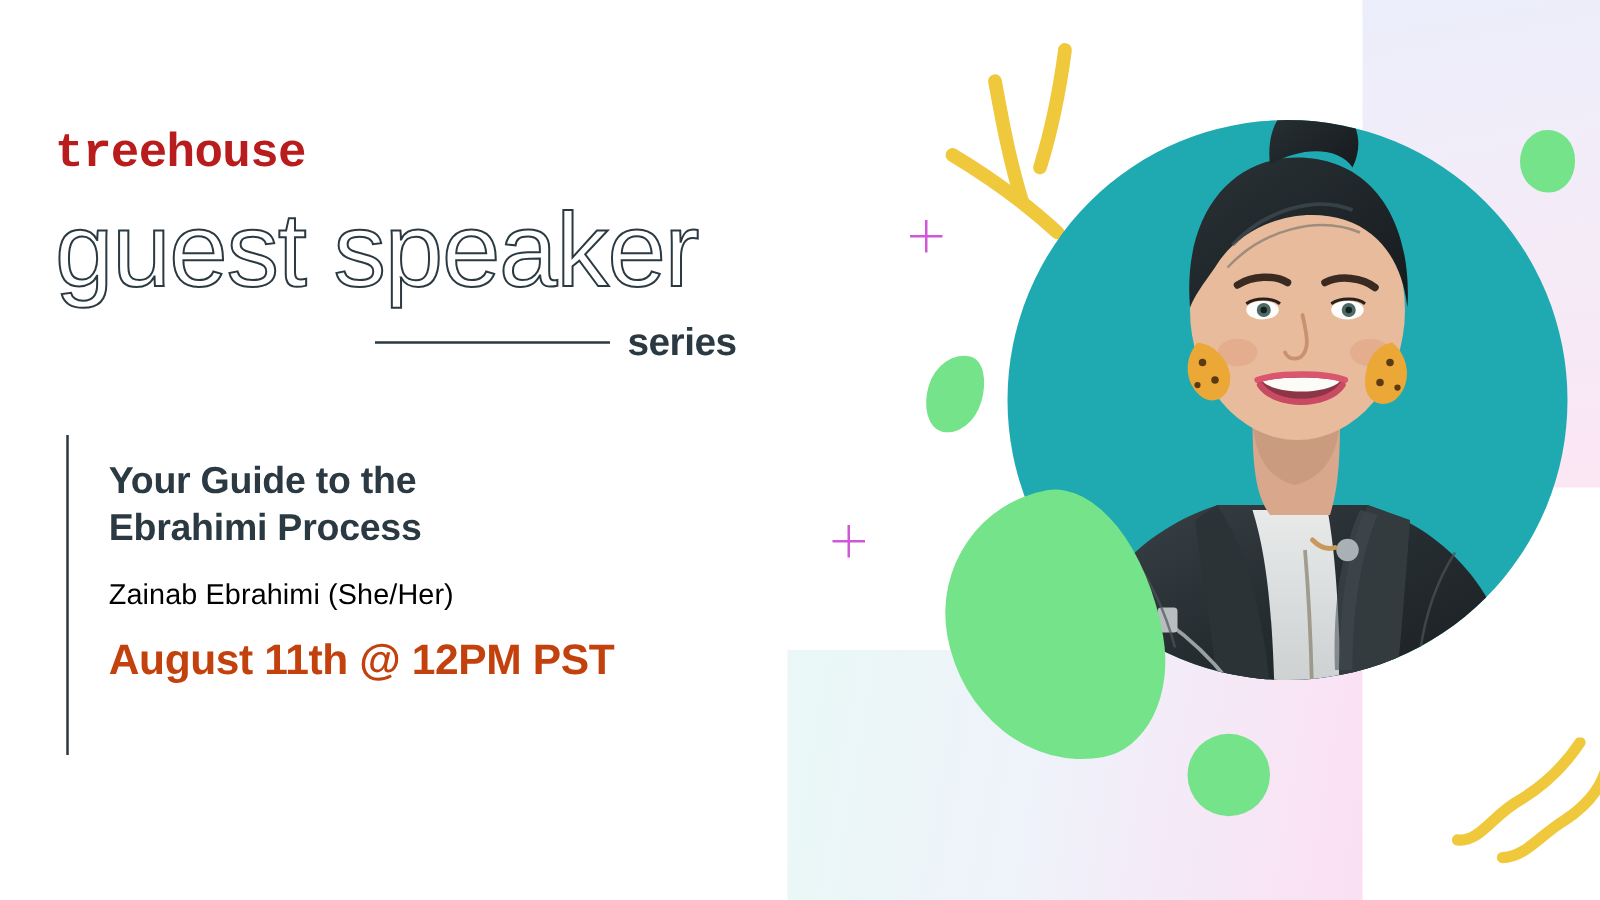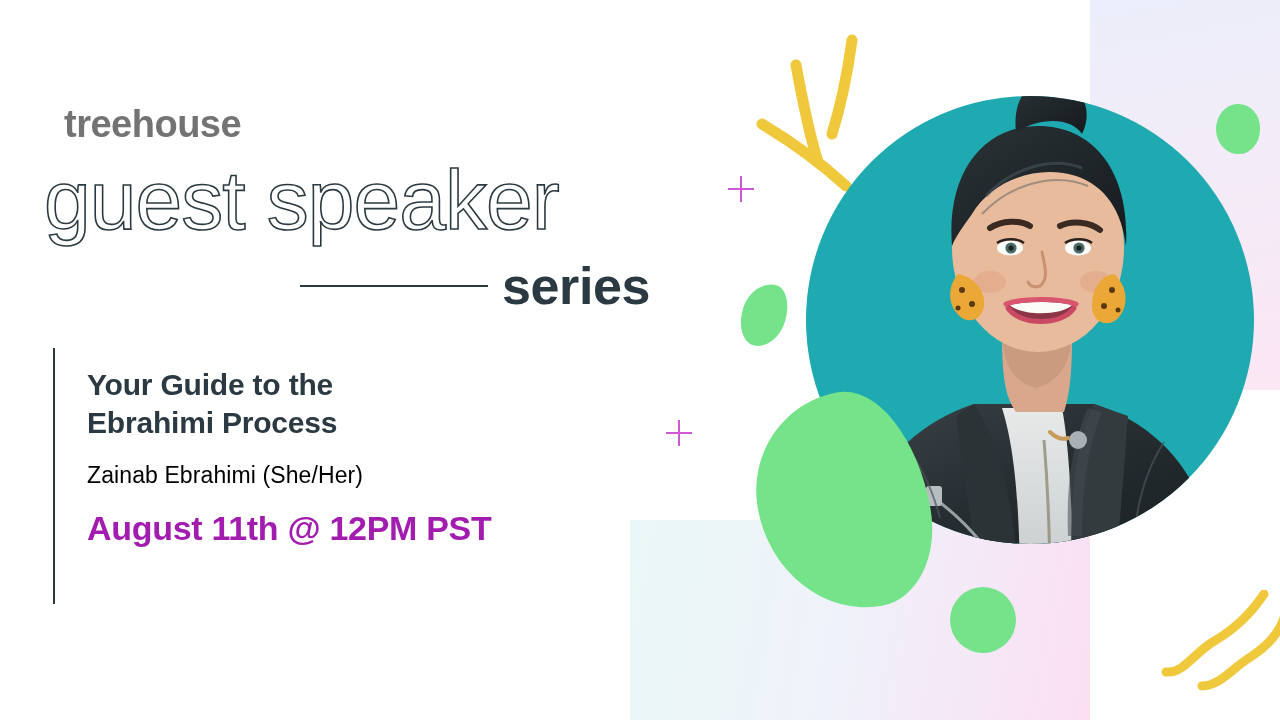--- a/index.html
+++ b/index.html
@@ -68,40 +68,40 @@
   .plus::after{top:50%;left:0;height:2px;width:100%;transform:translateY(-50%);}
   .plus-a{left:728px;top:176px;width:26px;height:26px;}
   .plus-b{left:666px;top:420px;width:26px;height:26px;}
 
   
   .yellow-burst{position:absolute;left:740px;top:30px;width:160px;height:200px;}
   .yellow-waves{position:absolute;left:1160px;top:590px;width:125px;height:130px;}
 
   
   .brand{
-    position:absolute;left:64px;top:105px;
-    font-size:38px;font-weight:700;color:#737373;
-    letter-spacing:-0.5px;line-height:1;
+    position:absolute;left:44px;top:105px;
+    font-size:38px;font-weight:700;color:#b91c1c;
+    letter-spacing:-0.5px;line-height:1;font-family:Liberation Mono, monospace;
   }
   .headline-outline{
     position:absolute;left:44px;top:158px;
     font-size:84px;font-weight:400;line-height:1;
     letter-spacing:-1px;
     color:transparent;
     -webkit-text-stroke:1.6px #2b3a42;
   }
   .series-row{
     position:absolute;left:300px;top:256px;
     display:flex;align-items:center;gap:14px;
   }
   .series-rule{
     width:188px;height:2px;background:#2b3a42;
   }
   .series-word{
-    font-size:52px;font-weight:700;color:#2b3a42;letter-spacing:-0.4px;
+    font-size:31px;font-weight:700;color:#2b3a42;letter-spacing:-0.4px;
   }
 
   .infoblock{
     position:absolute;left:53px;top:348px;
     height:256px;
     border-left:2px solid #2b3a42;
     padding-left:32px;
     box-sizing:border-box;
   }
   .talk-title{
@@ -109,21 +109,21 @@
     line-height:1.28;letter-spacing:-0.2px;
     margin:18px 0 0 0;
   }
   .speaker-name,.speaker-role{
     font-size:23px;font-weight:400;color:#000000;
     line-height:1.42;letter-spacing:0.1px;
     margin:0;
   }
   .speaker-name{margin-top:16px;}
   .datetime{
-    font-size:34px;font-weight:700;color:#a21caf;
+    font-size:34px;font-weight:700;color:#c2410c;
     letter-spacing:-0.3px;margin:18px 0 0 0;
   }
 </style>
 </head>
 <body>
 
 <div id="stage">
 
   <div class="panel-topright"></div>
   <div class="panel-bottomleft"></div>

